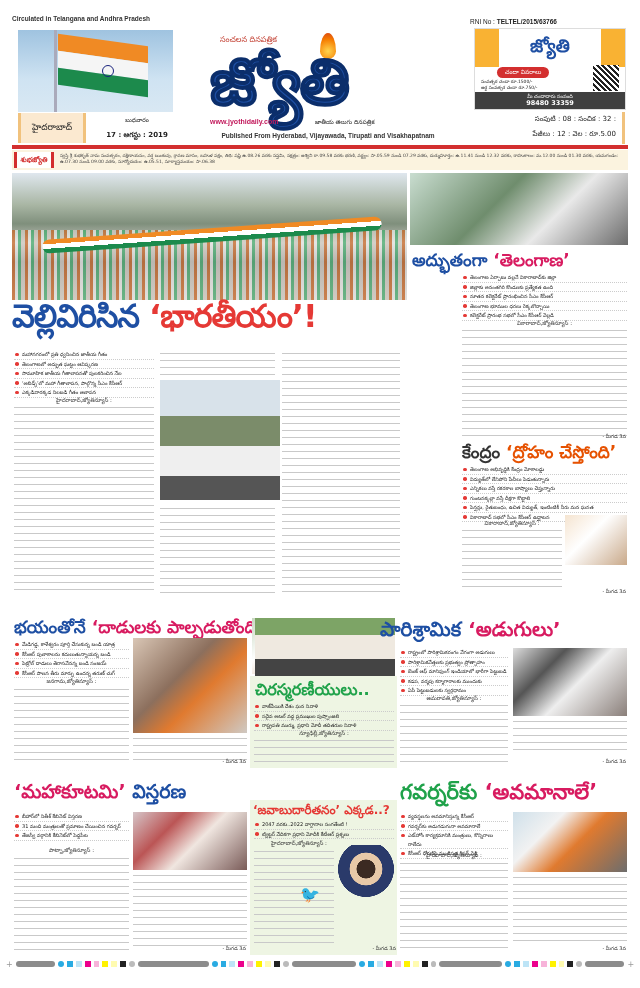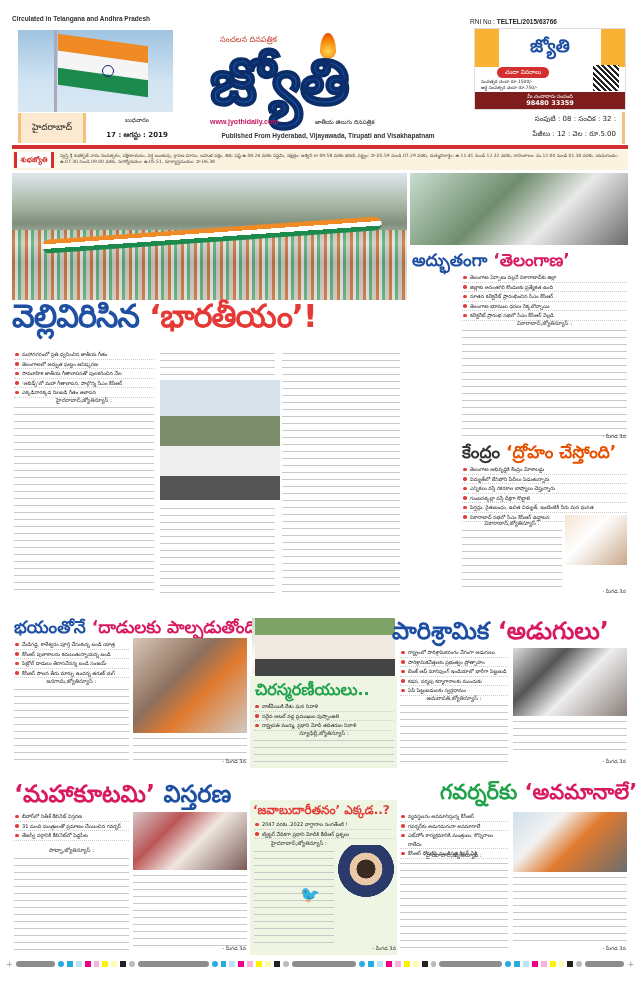--- a/index.html
+++ b/index.html
@@ -26,21 +26,21 @@
   .national { position: absolute; left: 115px; top: 103px; font-size: 6px; }
   .published { left: 178px; top: 132px; width: 300px; text-align: center; font-size: 6.5px; font-family: "Liberation Sans", sans-serif; font-weight: bold; color: #333; }
   .rni { left: 470px; top: 18px; font-size: 6.5px; font-family: "Liberation Sans", sans-serif; }
   .rni b { font-weight: bold; }
   .subAd { left: 474px; top: 28px; width: 152px; height: 82px; border: 1px solid #ddd; background: #fff; overflow: hidden; }
   .subAd .top { height: 38px; background: linear-gradient(90deg, #f9b233 0 16%, #fff 16% 84%, #f9b233 84%); display:flex; align-items:center; justify-content:center; }
   .subAd .mini { font-size: 18px; font-weight: bold; color: #1e4fa3; }
   .subAd .pill { position: absolute; left: 22px; top: 38px; background: #d32f2f; color: #fff; font-size: 6px; padding: 1px 8px; border-radius: 6px; }
   .subAd .rates { position: absolute; left: 6px; top: 50px; font-size: 4.5px; line-height: 6px; }
   .subAd .qr { position: absolute; right: 6px; top: 36px; width: 26px; height: 26px; background: repeating-linear-gradient(45deg, #222 0 2px, #fff 2px 4px); }
-  .subAd .bar { position: absolute; left: 0; bottom: 0; width: 100%; height: 17px; background: #7f1d1d; color: #fff; text-align: center; font-size: 5px; line-height: 7px; padding-top: 1px; }
+  .subAd .bar { position: absolute; left: 0; bottom: 0; width: 100%; height: 17px; background: #404040; color: #fff; text-align: center; font-size: 5px; line-height: 7px; padding-top: 1px; }
   .subAd .bar b { font-size: 6.5px; }
   .volBox { left: 470px; top: 112px; width: 155px; height: 32px; border-right: 3px solid #f1c27d; font-size: 7px; text-align: right; padding-right: 6px; }
   .volBox div { margin-top: 3px; }
   .redRule { left: 12px; top: 145px; width: 616px; height: 4px; background: #d32f2f; }
   .panchang { left: 12px; top: 150px; width: 616px; height: 20px; background: #fbf3df; }
   .panchang .badge { position: absolute; left: 2px; top: 2px; width: 40px; height: 16px; background: #fff; border-left: 3px solid #d32f2f; border-right: 3px solid #d32f2f; font-size: 7px; color: #d32f2f; font-weight: bold; display:flex; align-items:center; justify-content:center; }
   .panchang .txt { position: absolute; left: 48px; top: 3px; width: 564px; }
   .heroPhoto { left: 12px; top: 173px; width: 395px; height: 127px; background: linear-gradient(180deg, #dfe7ee 0%, #a9b6a4 25%, #7f8f7c 40%, #c7c6c0 55%, #8b8c8a 70%, #bfbab3 100%); overflow: hidden; }
   .heroPhoto .crowd { position:absolute; left:0; bottom:0; width:100%; height:70px; background: repeating-linear-gradient(90deg, #d35400 0 3px, #fff 3px 6px, #27ae60 6px 9px, #e0d8cf 9px 13px); opacity:.55; }
   .heroPhoto .tricolor { position:absolute; left:30px; top:55px; width:340px; height:14px; background: linear-gradient(#f08a24 0 33%, #fff 33% 66%, #1c8a4c 66%); transform: rotate(-4deg); border-radius: 8px; }
@@ -219,42 +219,42 @@
 <ul class="abs bullets" style="left:254px; top:702px; width:140px;">
   <li>వాజ్‌పేయికి దేశం ఘన నివాళి</li>
   <li>సదైవ అటల్ వద్ద ప్రముఖుల పుష్పాంజలి</li>
   <li>రాష్ట్రపతి ముర్ము, ప్రధాని మోదీ తదితరుల నివాళి</li>
 </ul>
 <div class="abs dateline" style="left:254px; top:728px; width:140px;">న్యూఢిల్లీ,జ్యోతిన్యూస్ :</div>
 <div class="abs" style="left:254px; top:737px; width:140px; height:28px;">
     <div class="col-filler"></div>
   </div>
 
-<div class="abs secHead" style="left:392px; top:617px; font-size:24px;">
+<div class="abs secHead" style="left:380px; top:617px; font-size:20px;">
   <span class="blue">పారిశ్రామిక</span>
   <span class="magenta">‘అడుగులు’</span>
 </div>
 <ul class="abs bullets" style="left:400px; top:648px; width:108px;">
   <li>రాష్ట్రంలో పారిశ్రామికరంగం వేగంగా అడుగులు</li>
   <li>పారిశ్రామికవేత్తలకు ప్రభుత్వం ప్రోత్సాహం</li>
   <li>బెంజ్ ఆఫ్ మానిఫుంగ్ ఇండియాలో భారీగా పెట్టుబడి</li>
   <li>కడప, వర్మపు కర్మాగారాలకు ముందుకు</li>
   <li>ఏపీ పెట్టుబడులకు స్వర్గధామం</li>
 </ul>
 <div class="abs dateline" style="left:400px; top:693px; width:108px;">అమరావతి,జ్యోతిన్యూస్ :</div>
 <div class="abs" style="left:400px; top:702px; width:108px; height:62px;">
     <div class="col-filler"></div>
   </div>
 <div class="abs photo3" style="left:513px; top:648px; width:114px; height:68px; background:linear-gradient(135deg,#ddd,#555 30%,#eee 55%,#8a7f7a);"></div>
 <div class="abs" style="left:513px; top:718px; width:114px; height:38px;">
     <div class="col-filler"></div>
   </div>
 <div class="abs sig" style="left:560px; top:758px; width:66px;">- మీగడ 3వ</div>
 
-<div class="abs secHead" style="left:14px; top:780px; font-size:24px;">
+<div class="abs secHead" style="left:14px; top:780px; font-size:19px;">
   <span class="magenta">‘మహాకూటమి’</span>
   <span class="blue">విస్తరణ</span>
 </div>
 <ul class="abs bullets" style="left:14px; top:812px; width:115px;">
   <li>బీహార్‌లో నితీశ్ కేబినెట్ విస్తరణ</li>
   <li>31 మంది మంత్రులతో ప్రమాణం చేయించిన గవర్నర్</li>
   <li>తేజస్వీ వర్గానికి కేబినెట్‌లో పెద్దపీట</li>
 </ul>
 <div class="abs dateline" style="left:14px; top:845px; width:115px;">పాట్నా,జ్యోతిన్యూస్ :</div>
 <div class="abs" style="left:14px; top:855px; width:115px; height:95px;">
@@ -273,21 +273,21 @@
   <li>ట్విట్టర్ వేదికగా ప్రధాని మోదీకి కేటీఆర్ ప్రశ్నలు</li>
 </ul>
 <div class="abs dateline" style="left:254px; top:838px; width:90px;">హైదరాబాద్,జ్యోతిన్యూస్ :</div>
 <div class="abs" style="left:254px; top:848px; width:80px; height:98px;">
     <div class="col-filler"></div>
   </div>
 <div class="abs" style="left:337px; top:845px; width:58px; height:60px; background:radial-gradient(circle at 50% 40%, #3b2a22 0 20%, #e8c9a8 21% 35%, #2a3a6a 36% 60%, #eef5e3 61%);"></div>
 <div class="abs" style="left:300px; top:888px; width:20px; height:14px; color:#1da1f2; font-size:16px; line-height:14px;">🐦</div>
 <div class="abs sig" style="left:330px; top:945px; width:66px;">- మీగడ 3వ</div>
 
-<div class="abs secHead" style="left:400px; top:780px; font-size:21px;margin-left:40px;">
+<div class="abs secHead" style="left:400px; top:780px; font-size:21px;">
   <span class="green">గవర్నర్‌కు</span>
   <span class="magenta">‘అవమానాలే’</span>
 </div>
 <ul class="abs bullets" style="left:400px; top:812px; width:108px;">
   <li>వ్యవస్థలను అవమానిస్తున్న కేసీఆర్</li>
   <li>గవర్నర్‌కు అడుగడుగునా అవమానాలే</li>
   <li>ఎట్‌హోం కార్యక్రమానికి మంత్రులు, కొన్నిరాలు రాలేదు</li>
   <li>కేసీఆర్ ధోరణిపై మండిపడ్డ కిషన్ రెడ్డి</li>
 </ul>
 <div class="abs dateline" style="left:400px; top:850px; width:108px;">హైదరాబాద్,జ్యోతిన్యూస్ :</div>

